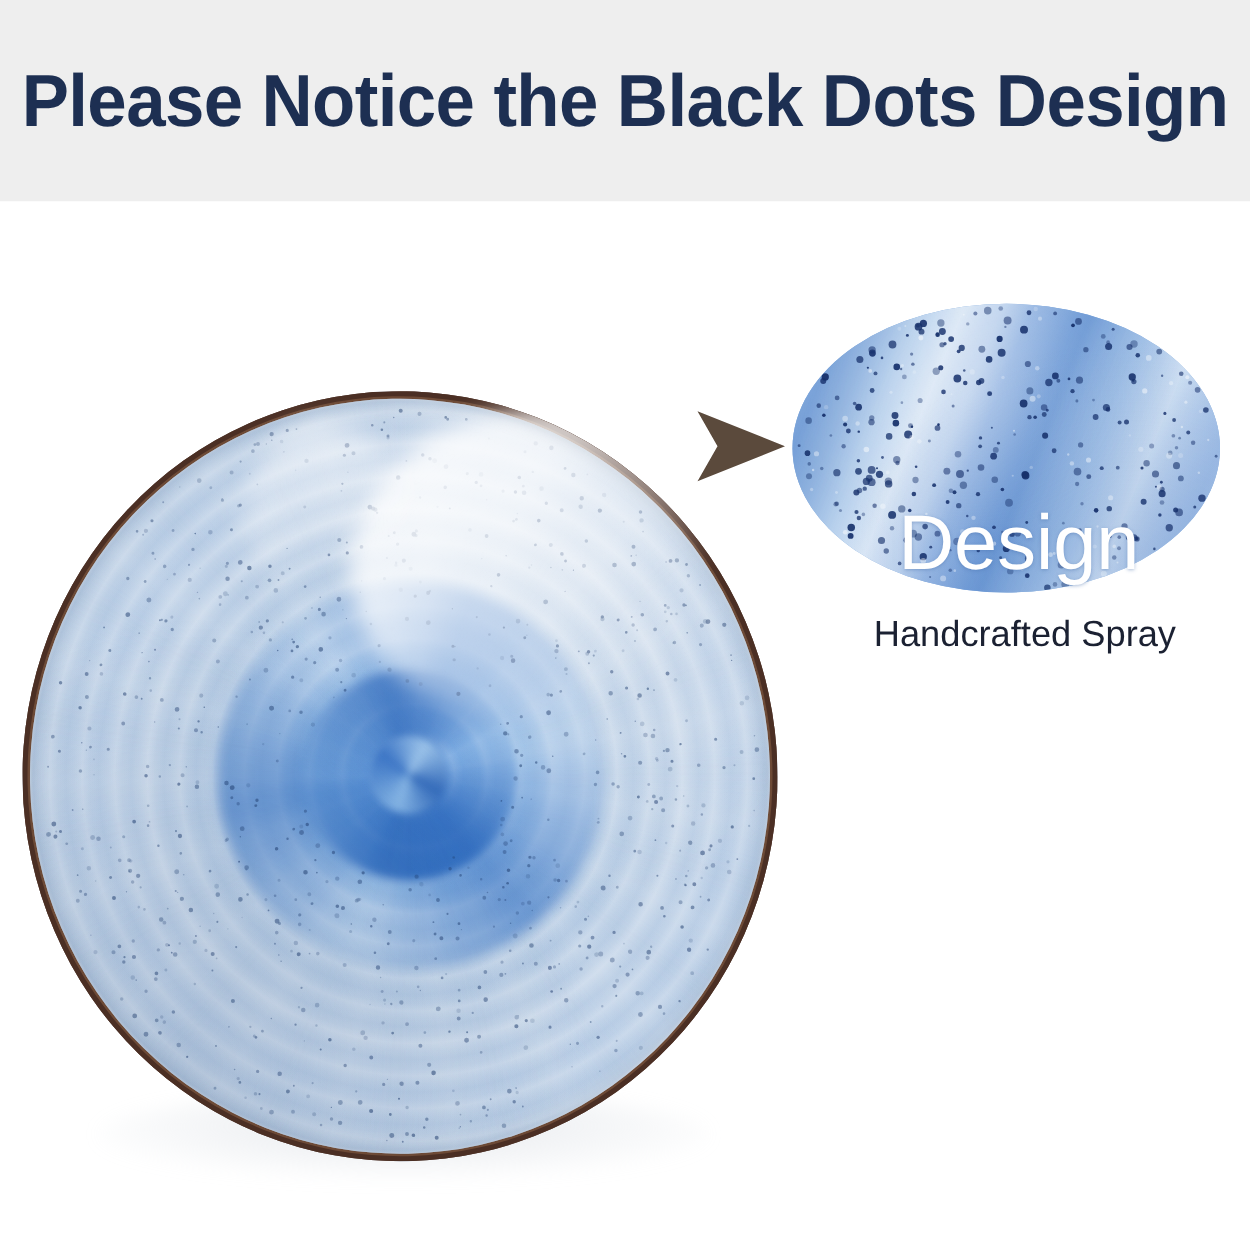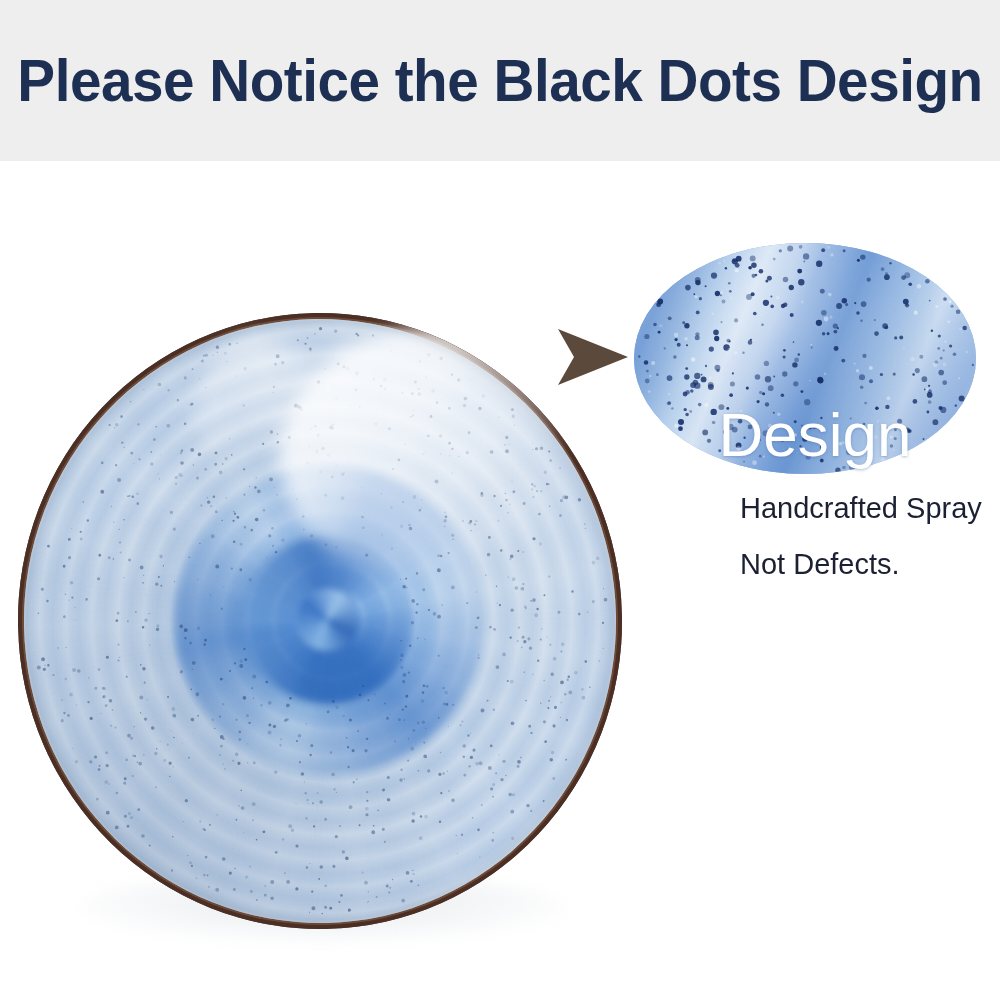--- a/index.html
+++ b/index.html
@@ -365,21 +365,20 @@
     left: 699px;
     top: 480px;
     width: 300px;
     font-size: 29px;
     line-height: 56px;
     color: #1b2132;
     white-space: nowrap;
   }
   .body-copy .line {
     display: block;
-    margin-left: 41px;
   }
 </style>
 </head>
 <body>
 
 <div id="canvas">
 
   <div class="header-band">
     <div class="header-title">Please Notice the Black Dots Design</div>
   </div>
@@ -1623,16 +1622,15 @@
             <circle cx="90.3" cy="17.8" r="0.89" fill="#ffffff" opacity="0.31"></circle>
             <circle cx="236.8" cy="125.0" r="2.05" fill="#ffffff" opacity="0.44"></circle>
           </g>
       </svg>
     </div>
     <div class="mag-label">Design</div>
   </div>
 
   <div class="body-copy">
     <span class="line">Handcrafted Spray</span>
-    <span class="line">Not Defects.</span>
   </div>
 
 </div>
 
 </body></html>

